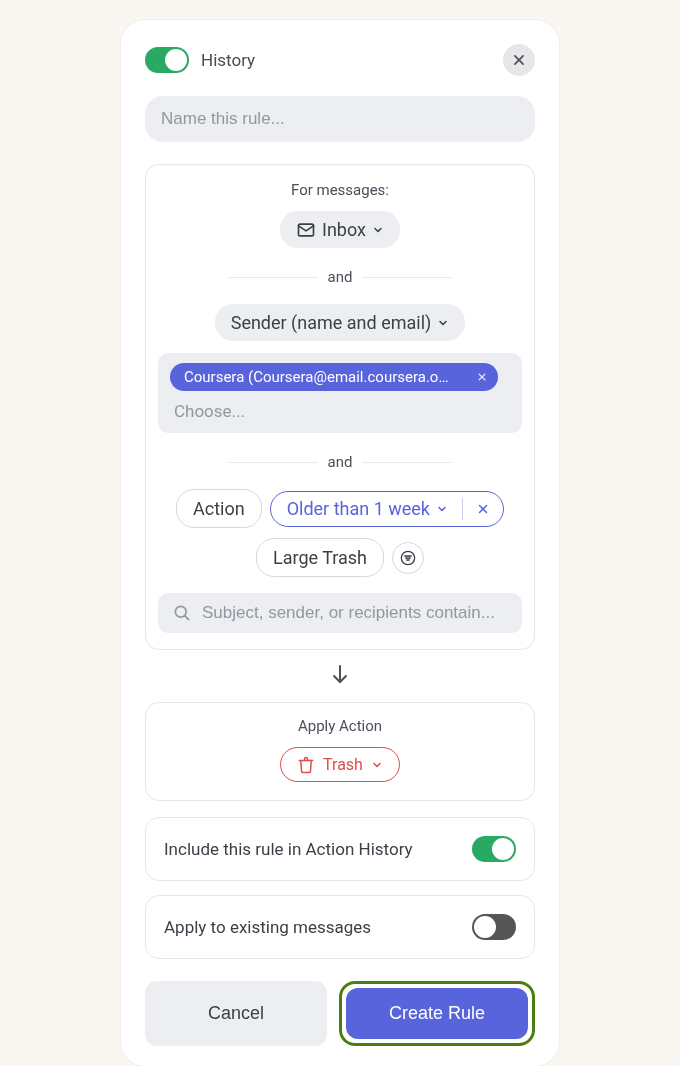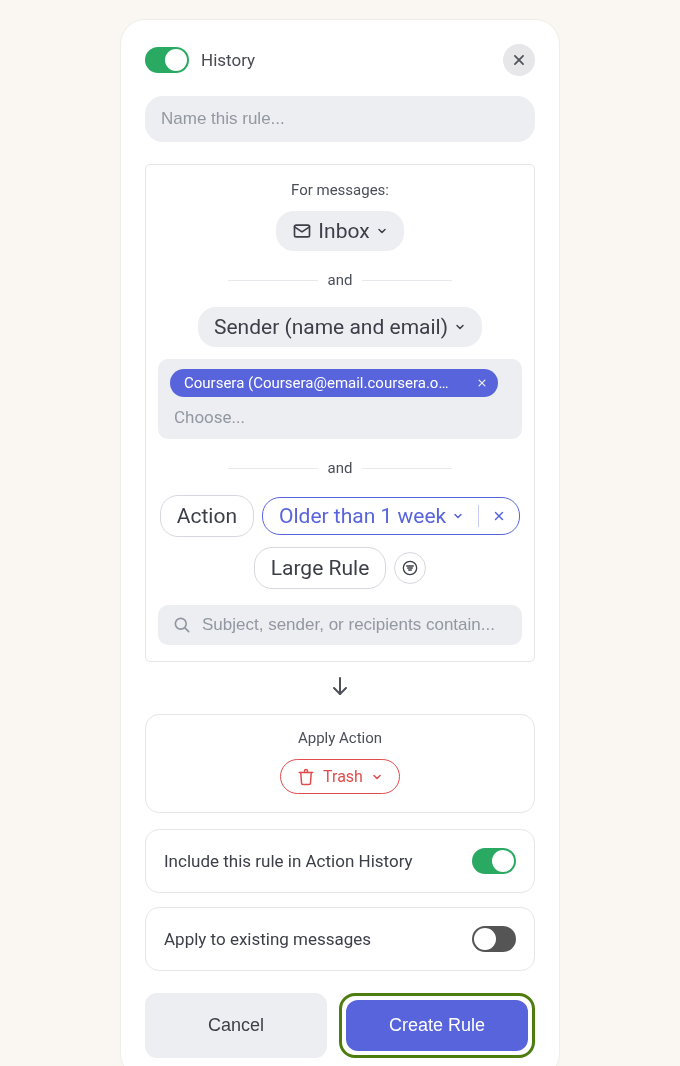--- a/index.html
+++ b/index.html
@@ -64,21 +64,21 @@
     border: none;
     border-radius: 18px;
     padding: 13px 16px;
     font-size: 17px;
     color: #9397a1;
     margin-bottom: 22px;
   }
   .name-input::placeholder { color: #9397a1; }
   .conditions-box {
     border: 1px solid #e4e6ea;
-    border-radius: 5px;
+    border-radius: 14px;
     padding: 16px 12px 16px 12px;
   }
   .section-label {
     text-align: center;
     font-size: 15px;
     color: #4b4f5a;
     margin-bottom: 12px;
   }
   .pill-row {
     display: flex;
@@ -87,21 +87,21 @@
     flex-wrap: wrap;
     align-items: center;
   }
   .pill {
     display: inline-flex;
     align-items: center;
     gap: 6px;
     background: #edeef2;
     border-radius: 18px;
     padding: 8px 16px;
-    font-size: 21px;
+    font-size: 18px;
     color: #3c3f48;
     cursor: pointer;
   }
   .pill.outline {
     background: #fff;
     border: 1px solid #d6d8de;
   }
   .pill.blue-outline {
     background: #fff;
     border: 1.5px solid #5864dc;
@@ -337,21 +337,21 @@
           <svg width="12" height="12" viewBox="0 0 24 24" fill="none" stroke="currentColor" stroke-width="3" stroke-linecap="round">
               <line x1="5" y1="5" x2="19" y2="19"></line>
               <line x1="19" y1="5" x2="5" y2="19"></line>
             </svg>
         </span>
       </div>
     </div>
 
     <div class="pill-row" style="margin-top:10px;">
       <div class="pill outline">
-        <span>Large Rule</span>
+        <span>Large Trash</span>
       </div>
       <div class="circle-btn">
         <svg width="16" height="16" viewBox="0 0 24 24" fill="none" stroke="#3c3f48" stroke-width="2" stroke-linecap="round">
             <circle cx="12" cy="12" r="10"></circle>
             <line x1="7" y1="9" x2="17" y2="9"></line>
             <line x1="8.5" y1="12" x2="15.5" y2="12"></line>
             <line x1="10" y1="15" x2="14" y2="15"></line>
           </svg>
       </div>
     </div>

